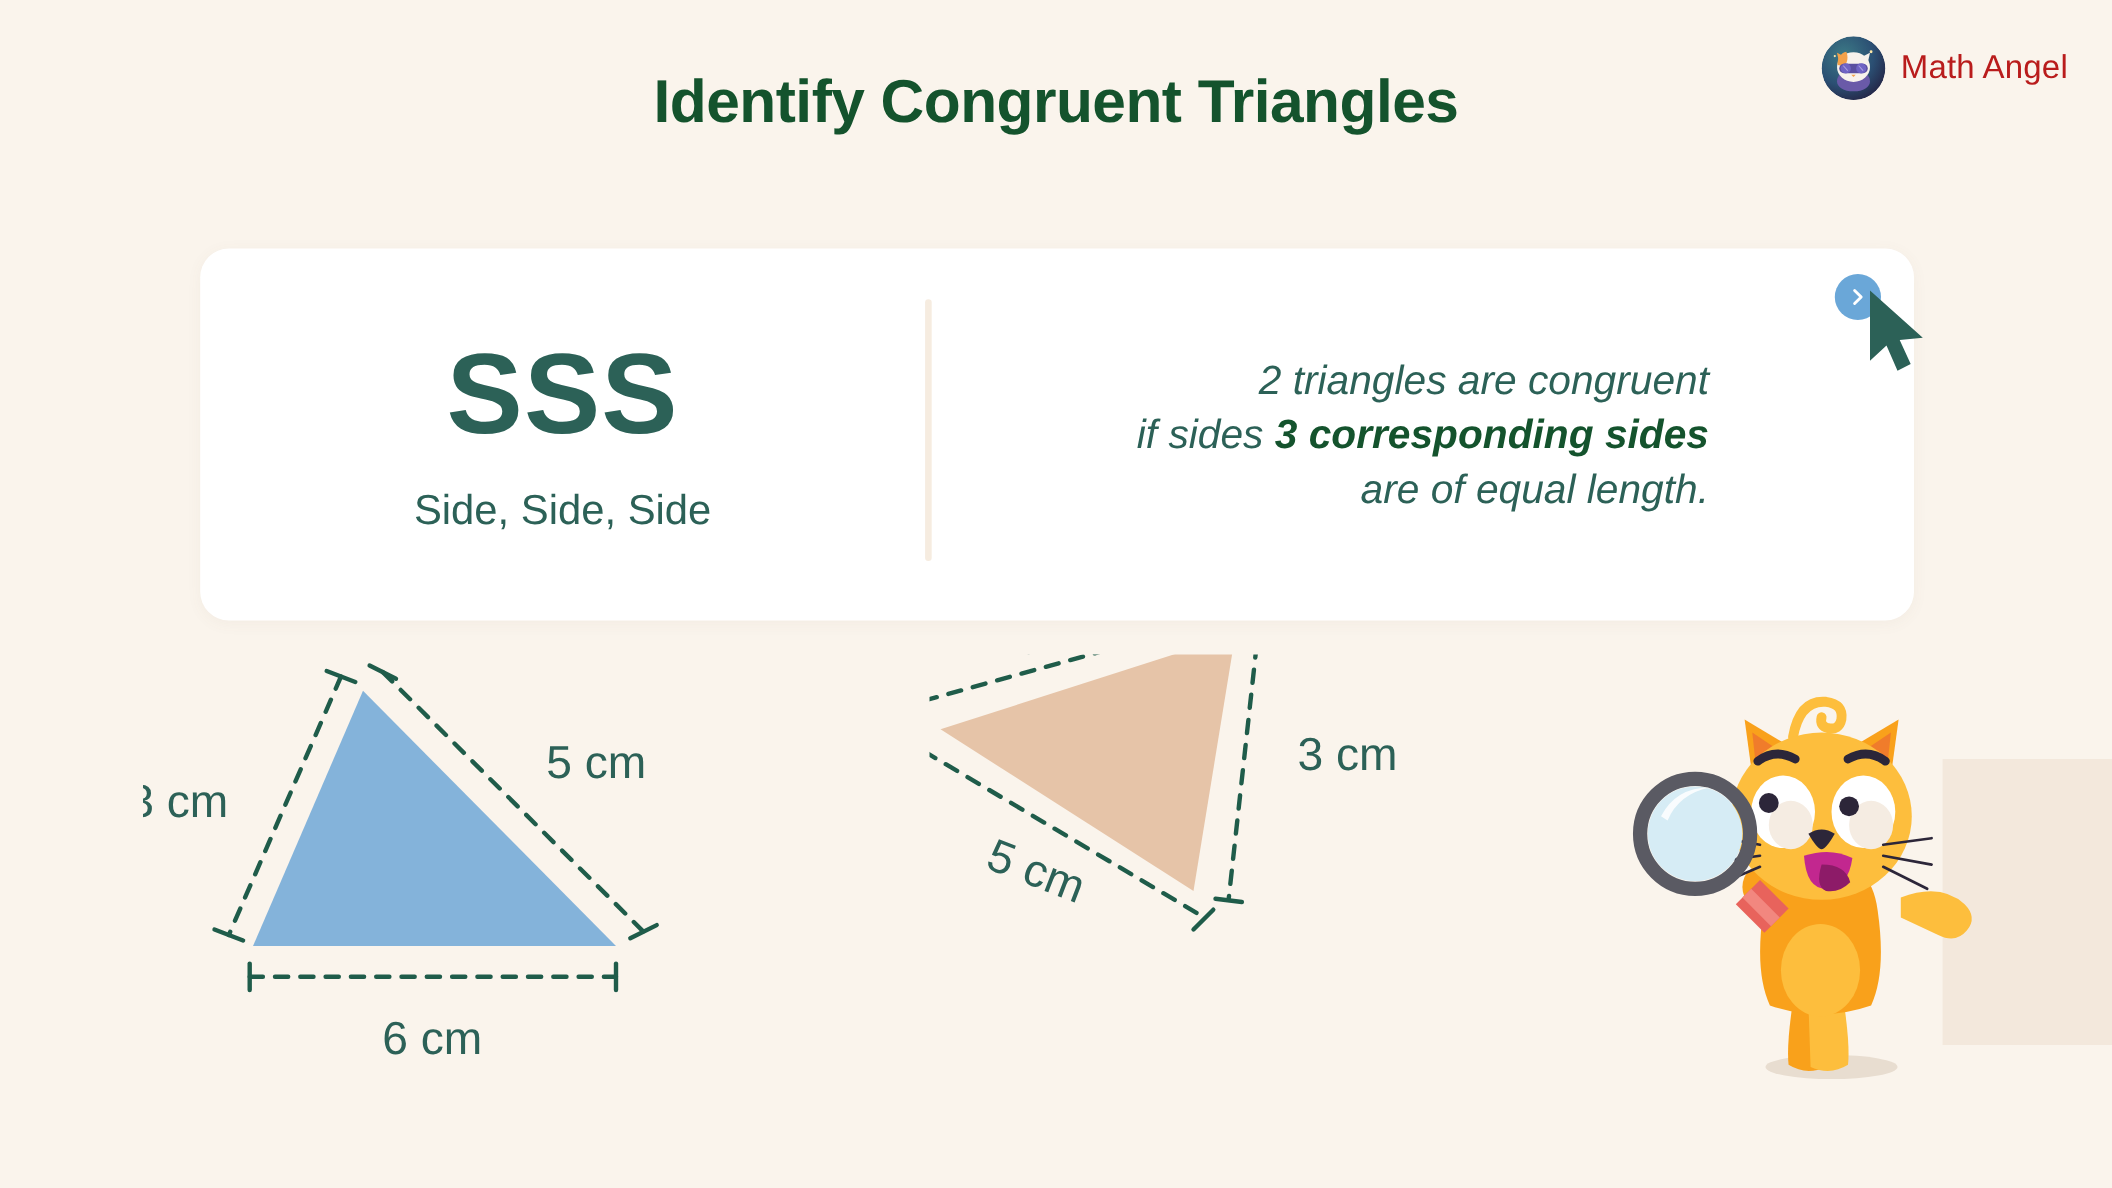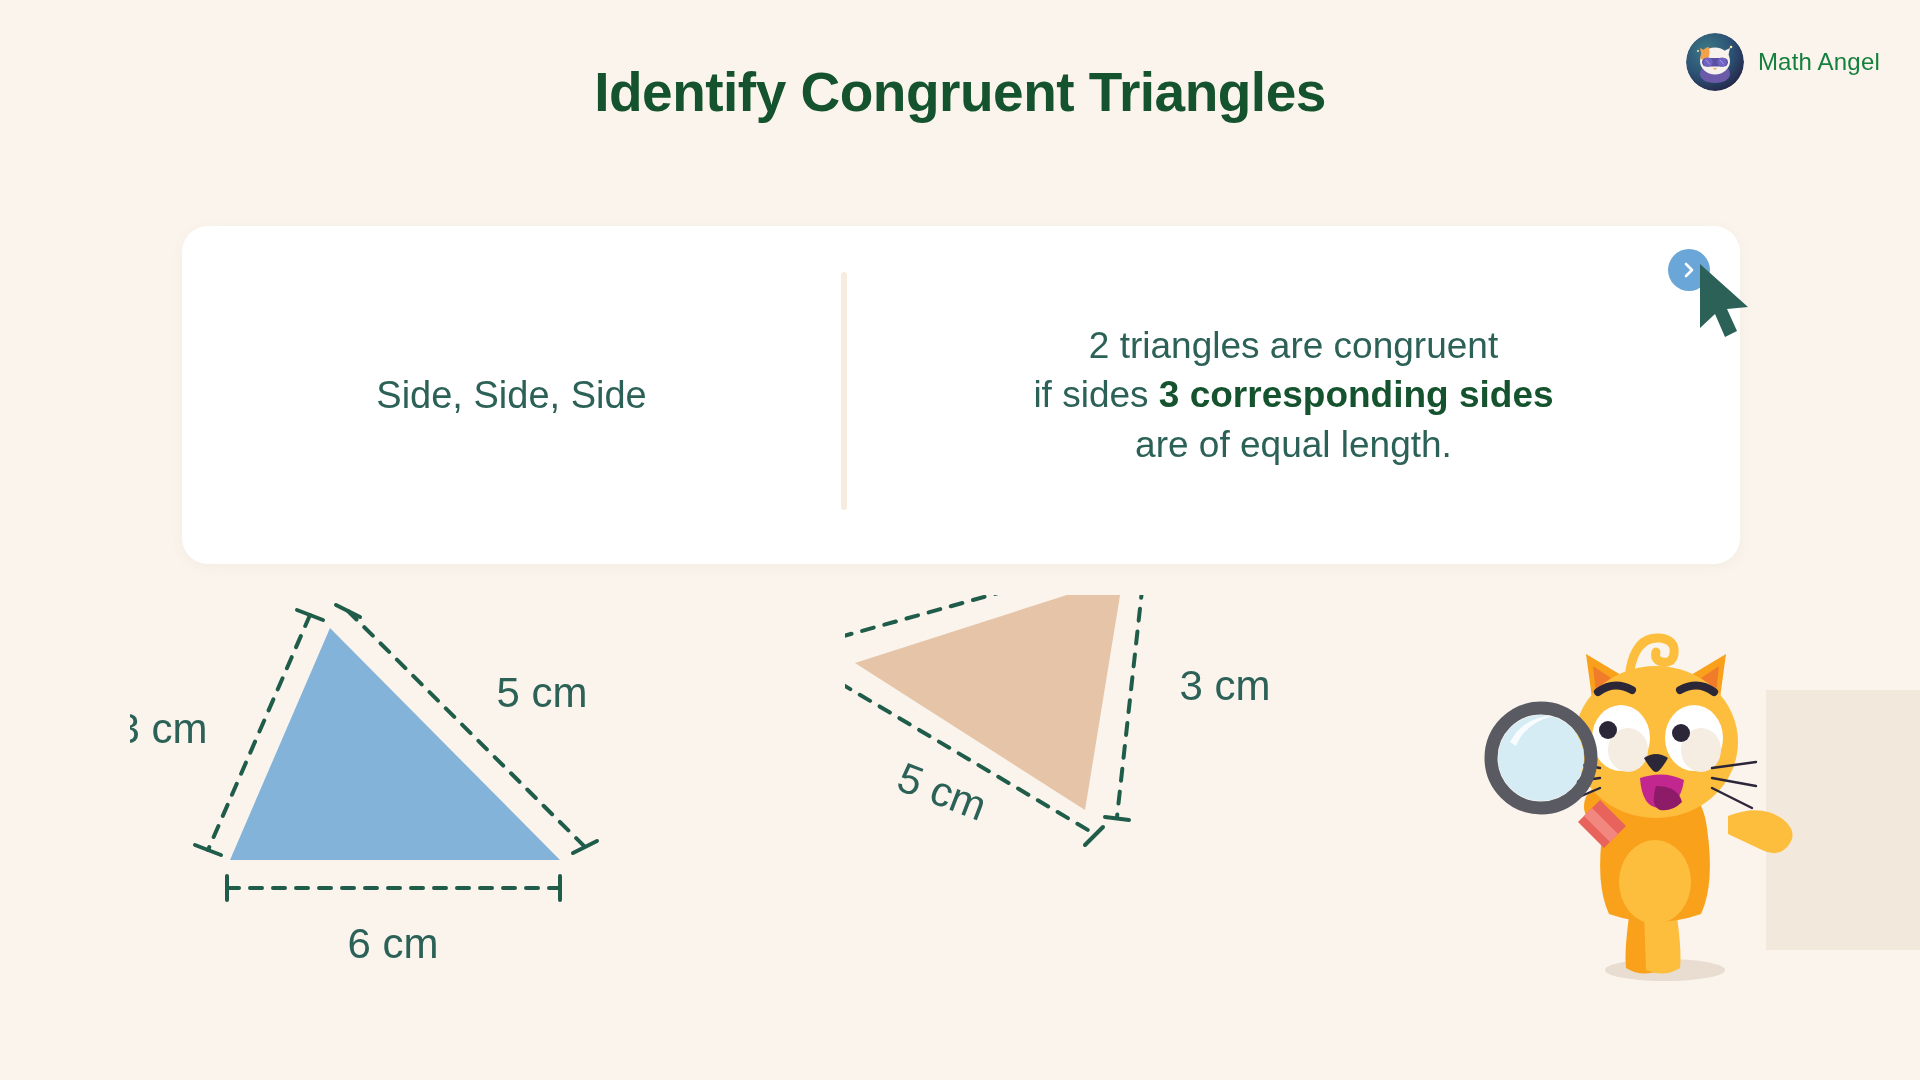--- a/index.html
+++ b/index.html
@@ -23,21 +23,21 @@
     position:absolute; left:0; top:60px; width:1920px;
     text-align:center;
     font-size:55px; font-weight:bold; letter-spacing:-0.5px;
     color:#14532d;
   }
   .logo {
     position:absolute; right:40px; top:33px;
     display:flex; align-items:center; gap:14px;
   }
   .logo-badge { width:58px; height:58px; border-radius:50%; overflow:hidden; display:block; }
-  .logo-text { font-size:24px; color:#15803d; letter-spacing:0.2px; }
+  .logo-text { font-size:30px; color:#b91c1c; letter-spacing:0.2px; }
 
   
   .rule-card {
     position:absolute; left:182px; top:226px;
     width:1558px; height:338px;
     background:#ffffff; border-radius:26px;
     box-shadow:0 3px 14px rgba(120,100,80,0.05);
   }
   .card-divider {
     position:absolute; left:841px; top:272px;
@@ -55,22 +55,23 @@
     letter-spacing:1px; line-height:1;
   }
   .abbr-expanded { font-size:38px; color:#2c6157; line-height:1; }
 
   .rule-block {
     position:absolute; left:847px; top:226px;
     width:893px; height:338px;
     display:flex; align-items:center; justify-content:center;
   }
   .rule-text {
-    text-align:center; font-size:37px; line-height:1.33;
+    text-align:right; font-size:37px; line-height:1.33;
     color:#2c6157;
+    font-style:italic;
   }
   .rule-text .hl { color:#14532d; font-weight:bold; }
 
   
   .next-button {
     position:absolute; left:1668px; top:249px;
     width:42px; height:42px; border-radius:50%;
     background:#6aa7d8; border:none; cursor:pointer;
     display:flex; align-items:center; justify-content:center;
   }
@@ -115,20 +116,21 @@
       <path d="M20 27l3.5 4M34 27l3.5 4" stroke="#a79ce0" stroke-width="1" stroke-linecap="round"></path>
       <path d="M27 35h4l-2 2z" fill="#f3a14a"></path>
     </svg>
     <span class="logo-text">Math Angel</span>
   </div>
 
   <div class="rule-card"></div>
   <div class="card-divider"></div>
 
   <div class="abbr-block">
+    <div class="abbr-code">SSS</div>
     <div class="abbr-expanded">Side, Side, Side</div>
   </div>
 
   <div class="rule-block">
     <div class="rule-text">
       <span>2 triangles are congruent</span><br>
       <span>if sides </span><span class="hl">3 corresponding sides</span><br>
       <span>are of equal length.</span>
     </div>
   </div>

